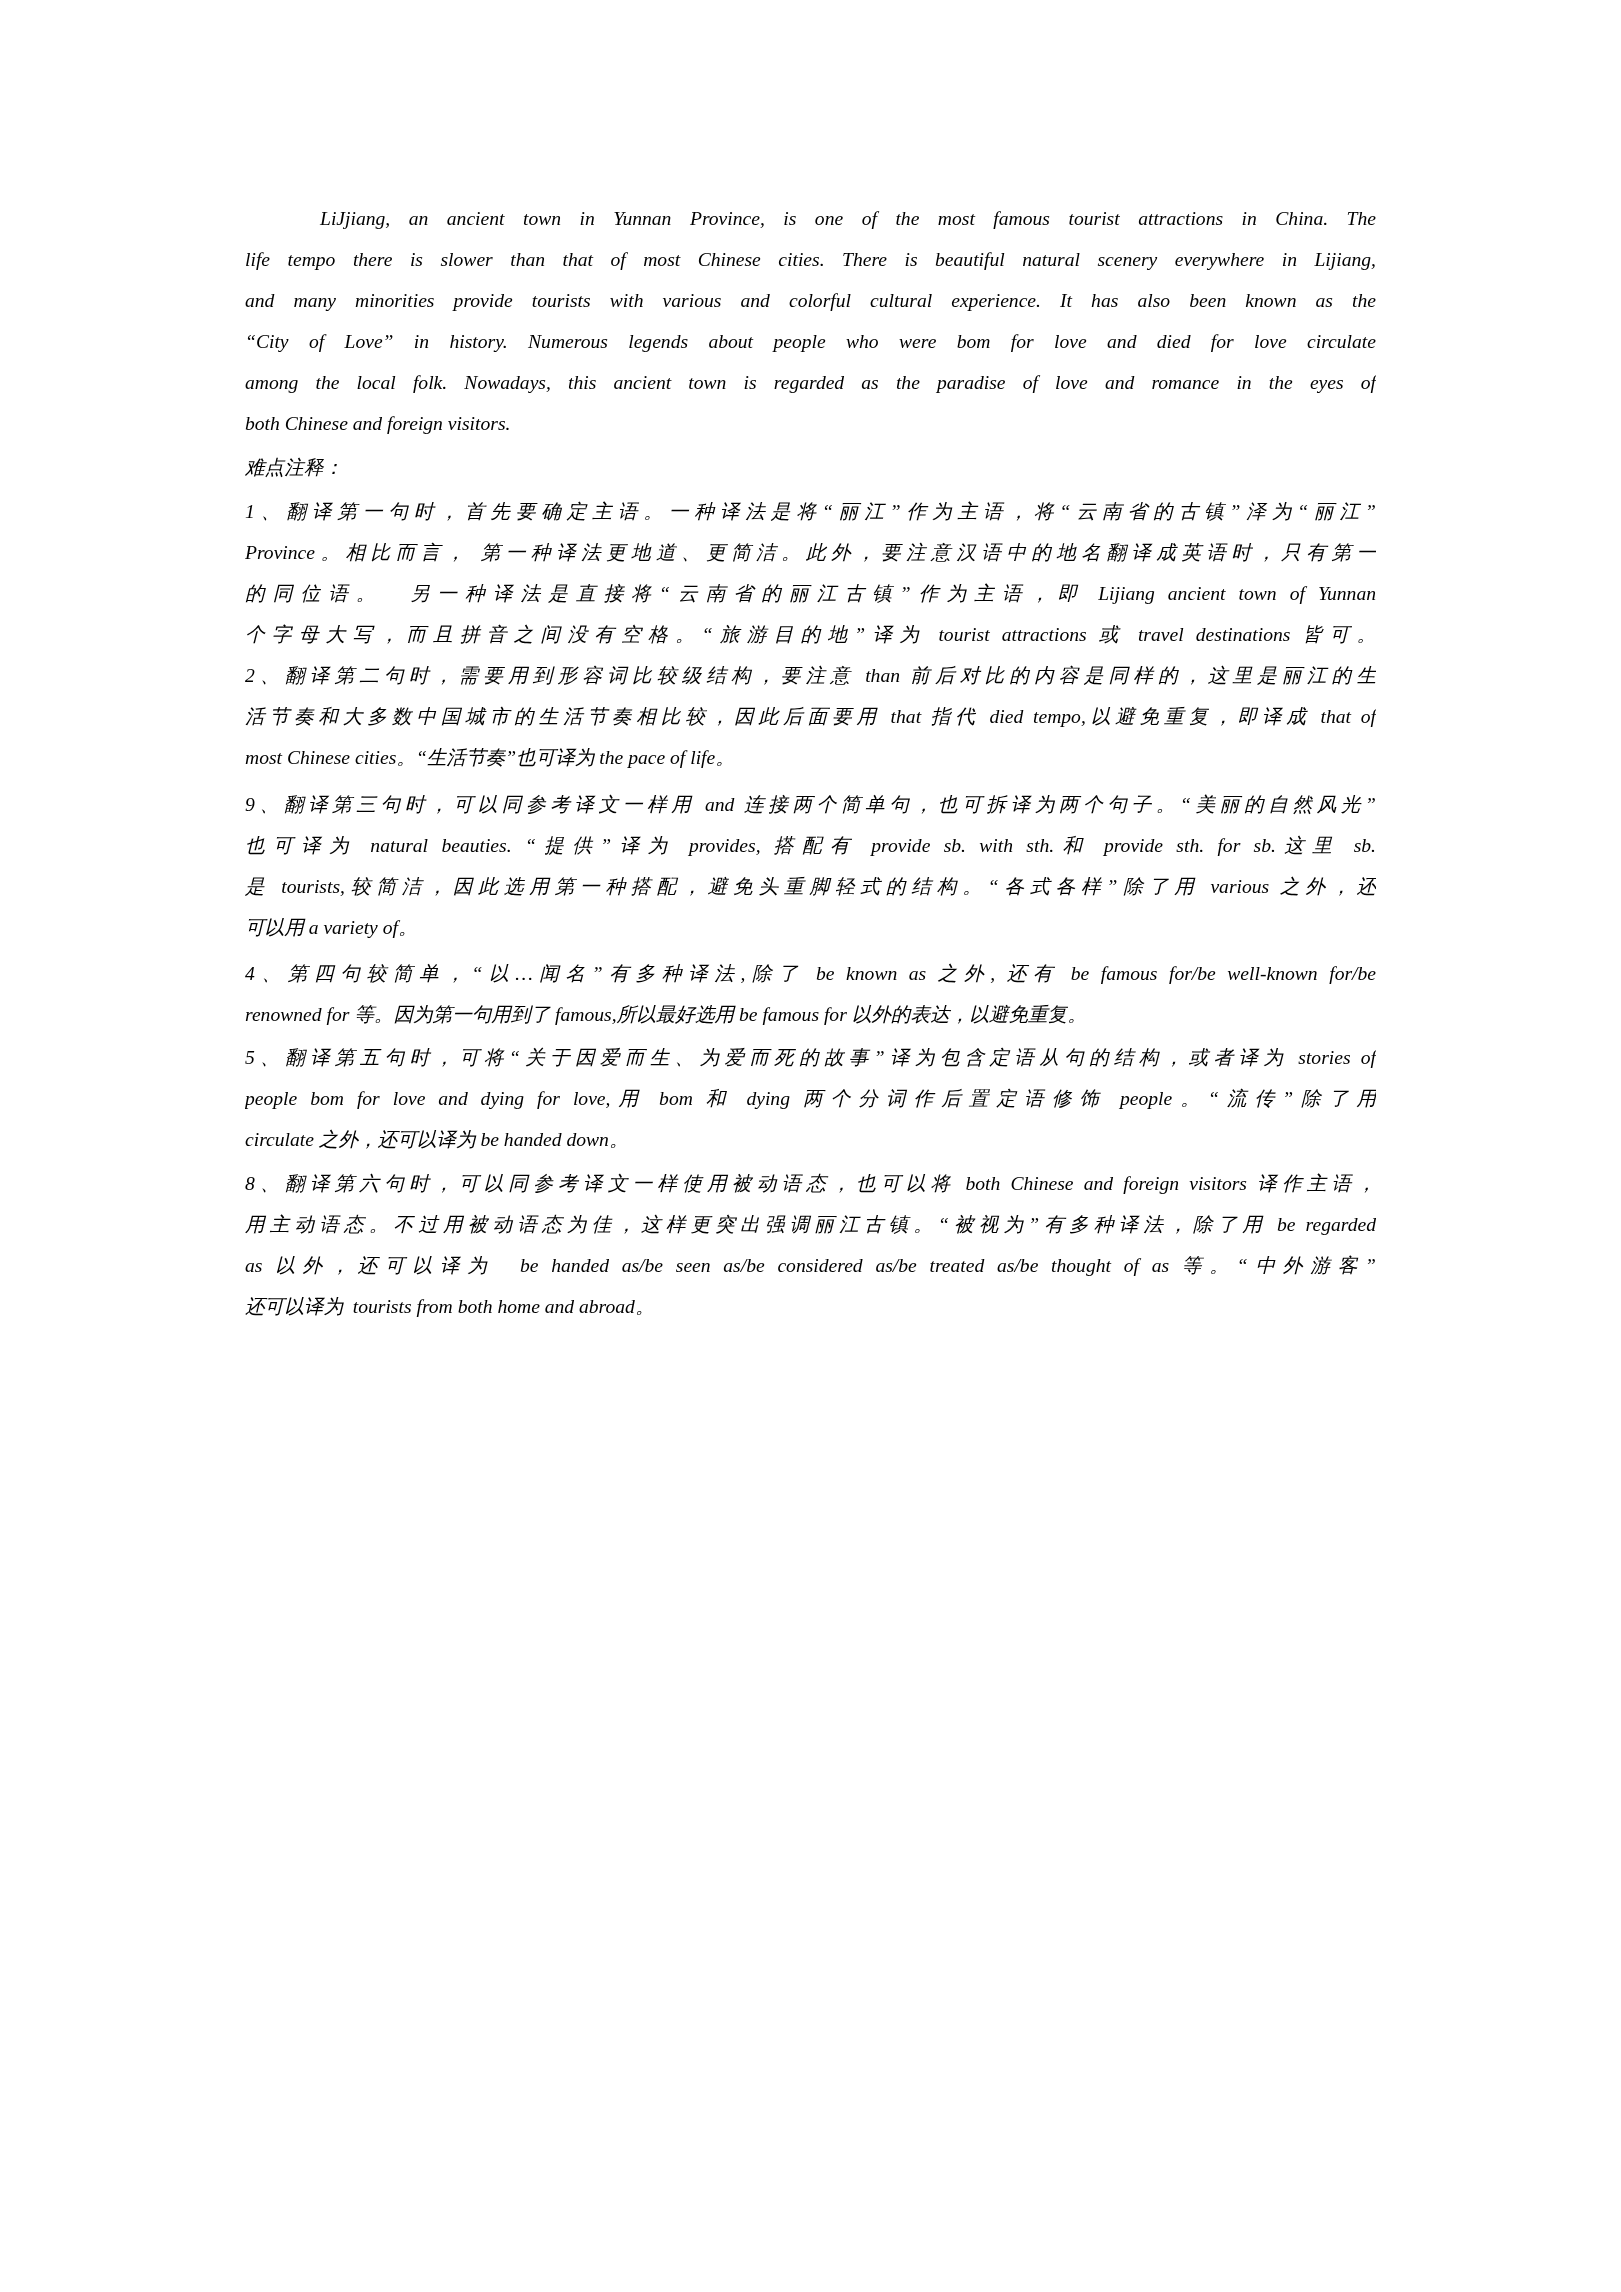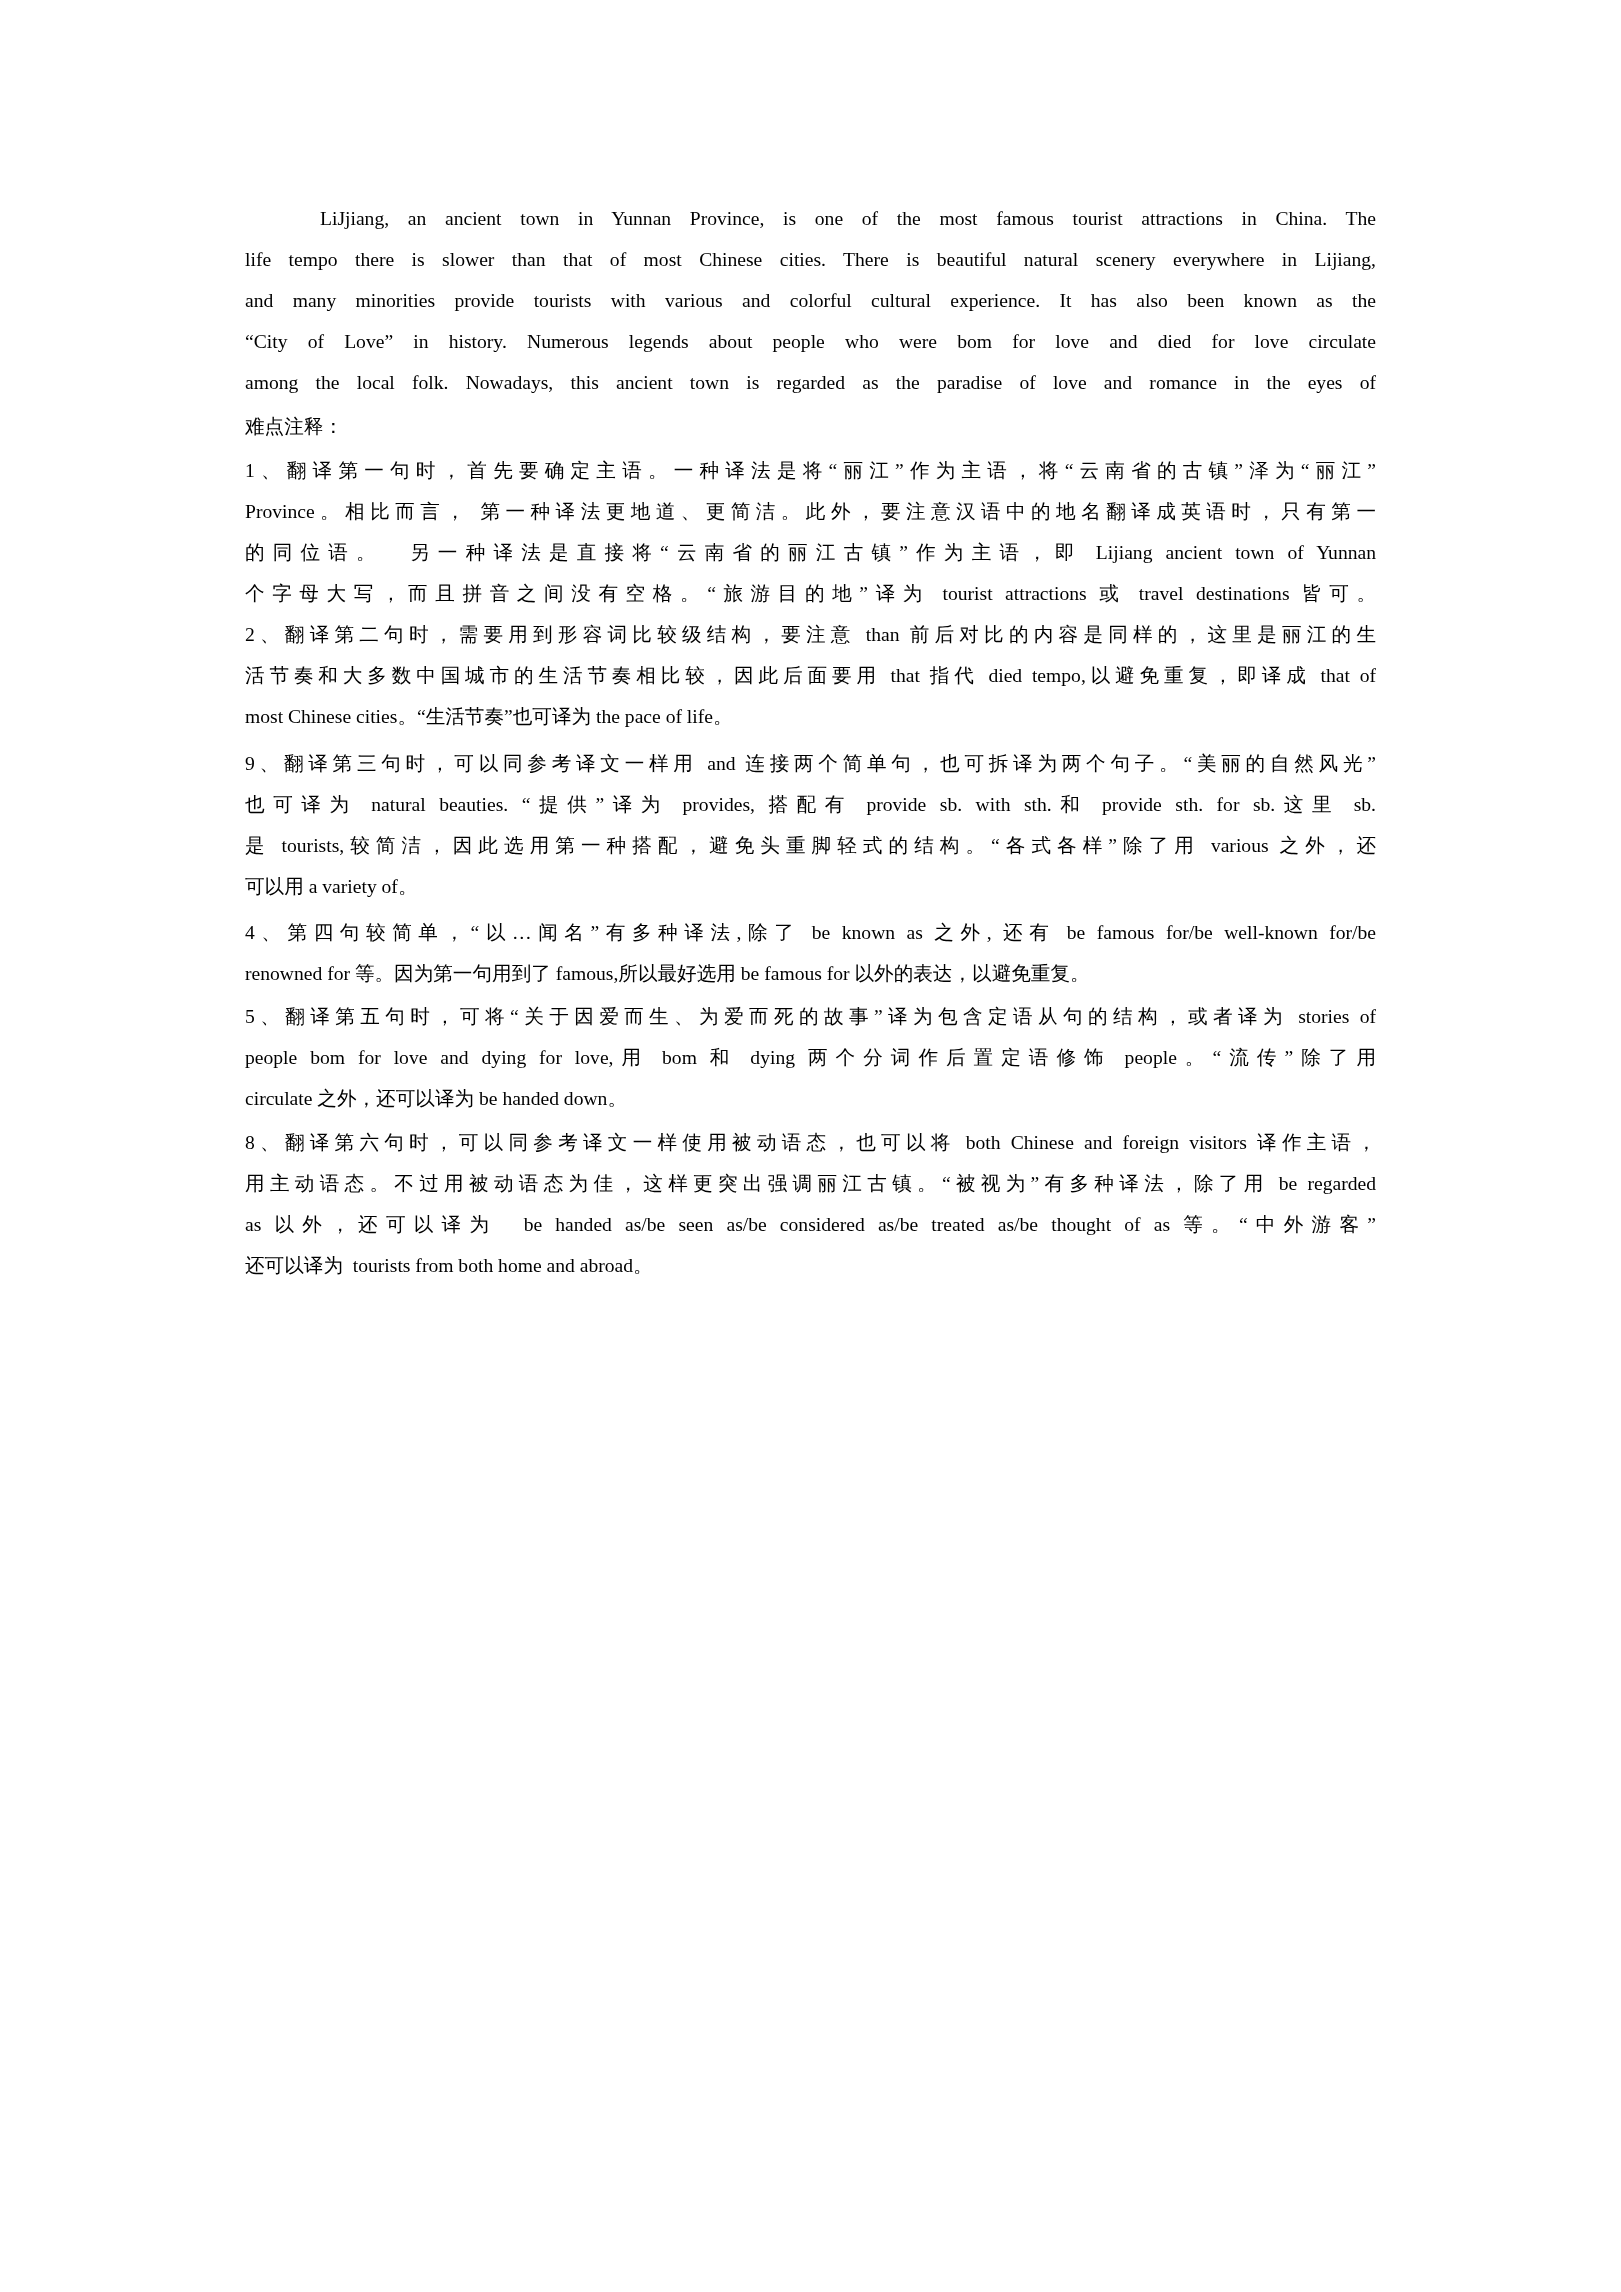--- a/index.html
+++ b/index.html
@@ -14,20 +14,21 @@
   .page {
     box-sizing: border-box;
     width: 1621px;
     height: 2293px;
     padding: 198px 245px 0 245px;
     background: #ffffff;
   }
   .text-block {
     font-size: 19.6px;
     line-height: 41px;
+    font-style: italic;
   }
   .para { margin: 0; }
   
   .p-1 { margin-top: 2.9px; }
   .p-2 { margin-top: 2.9px; }
   .p-4 { margin-top: 5.9px; }
   .p-5 { margin-top: 4.9px; }
   .p-6 { margin-top: 2.9px; }
   .p-7 { margin-top: 2.9px; }
   .line {
@@ -42,20 +43,21 @@
 <body>
 
 <main class="page">
   <article class="text-block">
       <div class="para p-0">
         <div class="line fill indent">LiJjiang, an ancient town in Yunnan Province, is one of the most famous tourist attractions in China. The</div>
         <div class="line fill">life tempo there is slower than that of most Chinese cities. There is beautiful natural scenery everywhere in Lijiang,</div>
         <div class="line fill">and many minorities provide tourists with various and colorful cultural experience. It has also been known as the</div>
         <div class="line fill">“City of Love” in history. Numerous legends about people who were bom for love and died for love circulate</div>
         <div class="line fill">among the local folk. Nowadays, this ancient town is regarded as the paradise of love and romance in the eyes of</div>
+        <div class="line">both Chinese and foreign visitors.</div>
       </div>
       <div class="para p-1">
         <div class="line">难点注释：</div>
       </div>
       <div class="para p-2">
         <div class="line fill">1、翻译第一句时，首先要确定主语。一种译法是将“丽江”作为主语，将“云南省的古镇”泽为“丽江”</div>
         <div class="line fill">Province。相比而言， 第一种译法更地道、更简洁。此外，要注意汉语中的地名翻译成英语时，只有第一</div>
         <div class="line fill">的同位语。  另一种译法是直接将“云南省的丽江古镇”作为主语，即 Lijiang ancient town of Yunnan</div>
         <div class="line fill">个字母大写，而且拼音之间没有空格。“旅游目的地”译为 tourist attractions 或 travel destinations 皆可。</div>
       </div>

